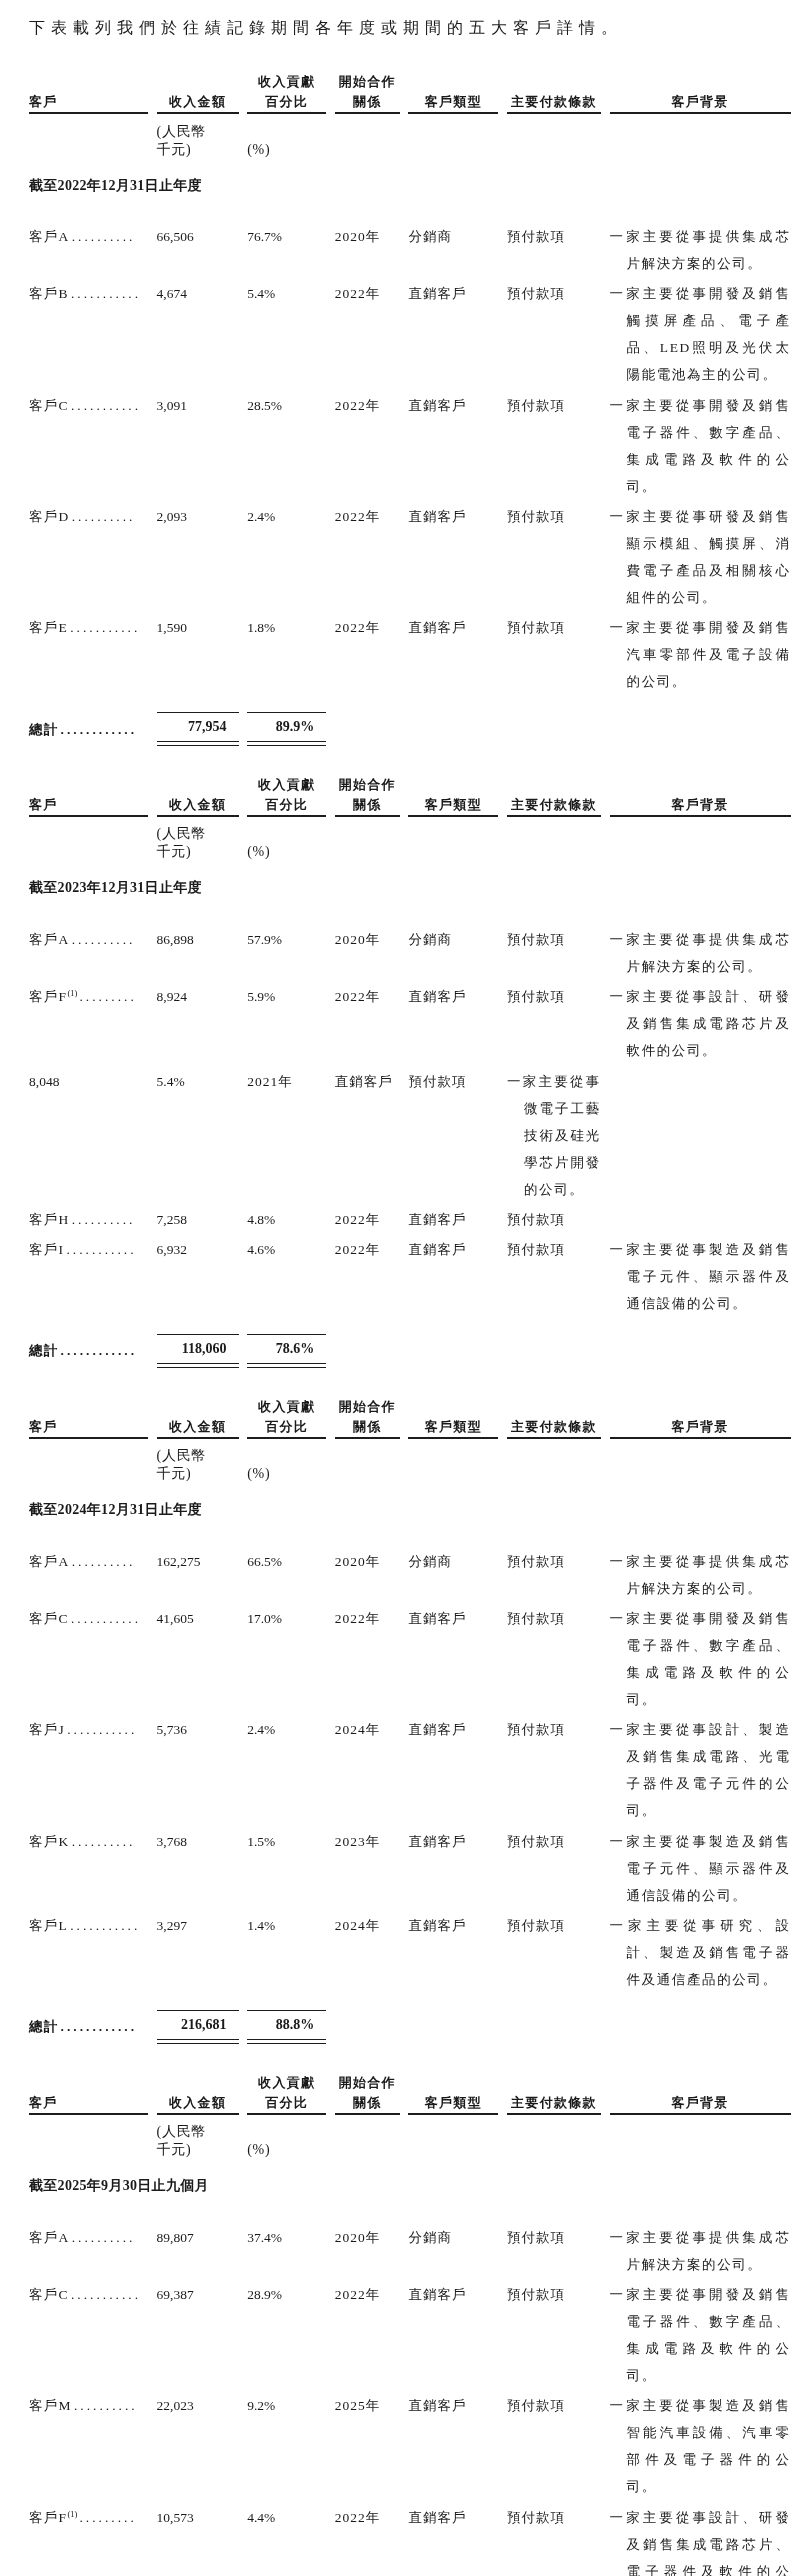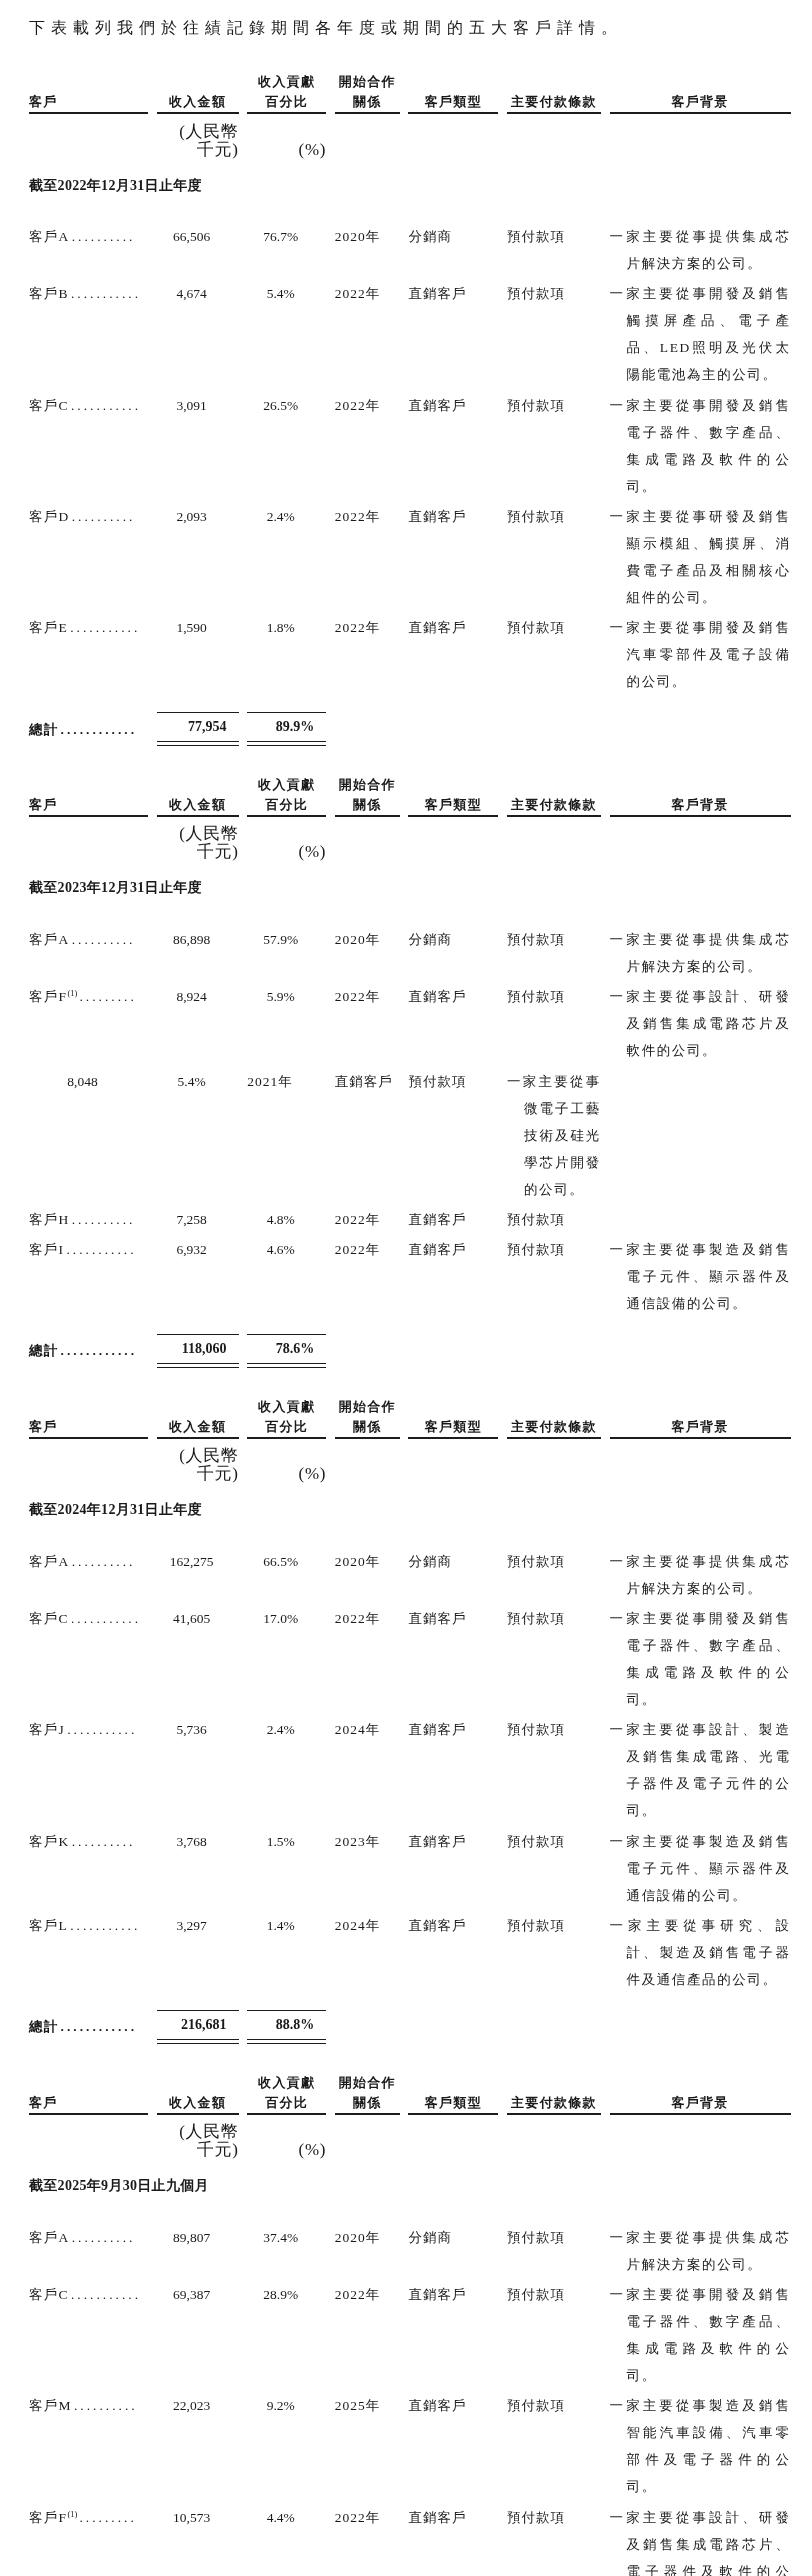--- a/index.html
+++ b/index.html
@@ -28,38 +28,38 @@
   .thead { align-items:end; }
   .th {
     font-weight:700; font-size:13px; line-height:20px; letter-spacing:1.3px;
     border-bottom:2px solid #1c1c1c; padding-bottom:0;
     text-align:center; white-space:pre-line;
   }
   .th.left { text-align:left; }
 
   .subhead { align-items:end; margin-top:8.6px; }
   .sub {
-    font-size:17px; line-height:18px; text-align:right; white-space:pre-line;
+    font-size:14px; line-height:18px; text-align:left; white-space:pre-line;
     letter-spacing:0.7px;
   }
 
   .period {
     font-weight:700; font-size:14px; letter-spacing:0.3px;
     margin:18px 0 0 0; line-height:18.5px;
   }
 
   .row { margin-top:3.3px; }
   .row.first { margin-top:28px; }
   .row > div { line-height:27px; font-size:13.5px; }
 
   .cust { white-space:nowrap; letter-spacing:1.3px; }
   .dots { letter-spacing:3px; margin-left:2px; }
   .sup  { font-size:8.6px; vertical-align:super; line-height:0; letter-spacing:0; }
 
-  .num { text-align:center; padding-right:12px; font-variant-numeric:lining-nums; }
+  .num { text-align:left; padding-right:12px; font-variant-numeric:lining-nums; }
   .yr, .typ, .trm { letter-spacing:1px; }
   .bgtxt {
     letter-spacing:1.6px; line-height:27px;
     text-align:justify; text-justify:inter-character;
     padding-left:17px; text-indent:-17px;
   }
 
   .total { align-items:center; margin-top:17px; }
   .total .cust { font-weight:700; font-size:13.5px; line-height:27px; }
   .sgl { border-top:1.3px solid #1c1c1c; }
@@ -114,21 +114,21 @@
       <div class="num">4,674</div>
       <div class="num">5.4%</div>
       <div class="yr">2022年</div>
       <div class="typ">直銷客戶</div>
       <div class="trm">預付款項</div>
       <div class="bgtxt">一家主要從事開發及銷售觸摸屏產品、電子產品、LED照明及光伏太陽能電池為主的公司。</div>
     </div>
     <div class="grid row">
       <div class="cust"><span>客戶C</span><span class="dots">...........</span></div>
       <div class="num">3,091</div>
-      <div class="num">26.5%</div>
+      <div class="num">28.5%</div>
       <div class="yr">2022年</div>
       <div class="typ">直銷客戶</div>
       <div class="trm">預付款項</div>
       <div class="bgtxt">一家主要從事開發及銷售電子器件、數字產品、集成電路及軟件的公司。</div>
     </div>
     <div class="grid row">
       <div class="cust"><span>客戶D</span><span class="dots">..........</span></div>
       <div class="num">2,093</div>
       <div class="num">2.4%</div>
       <div class="yr">2022年</div>

